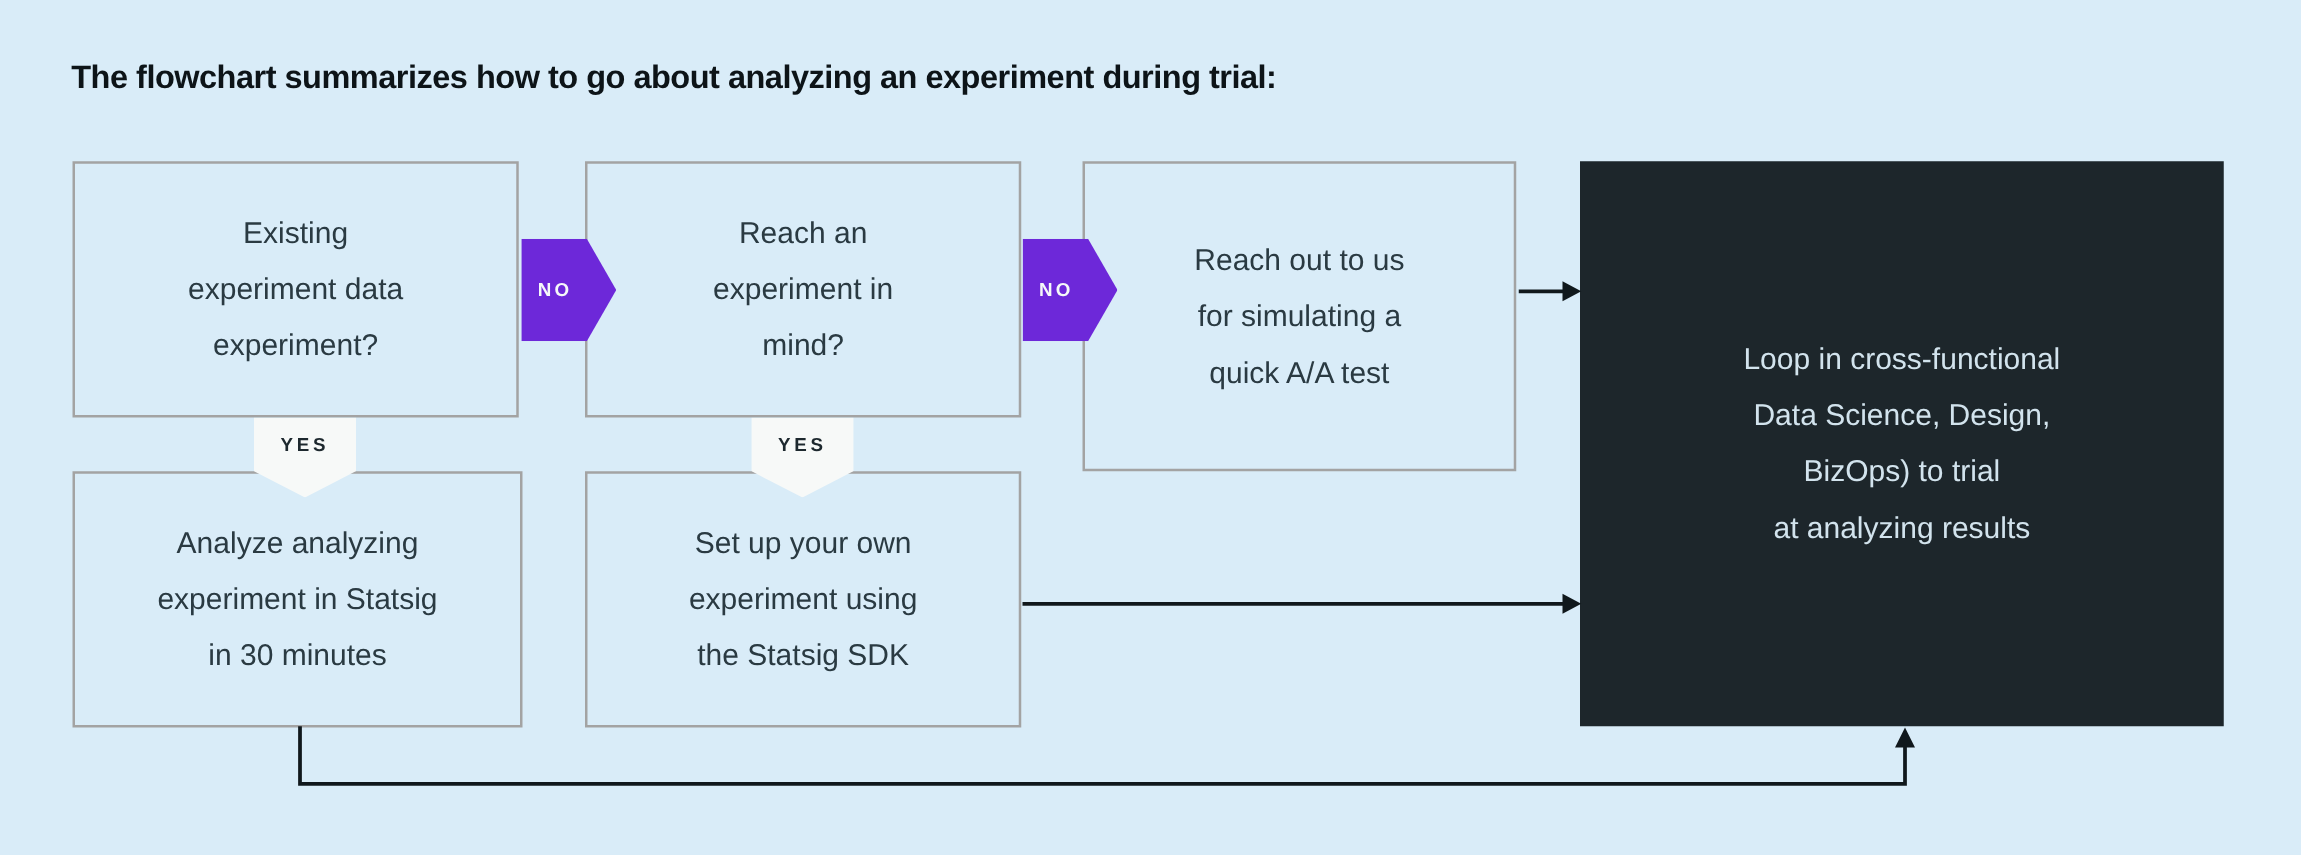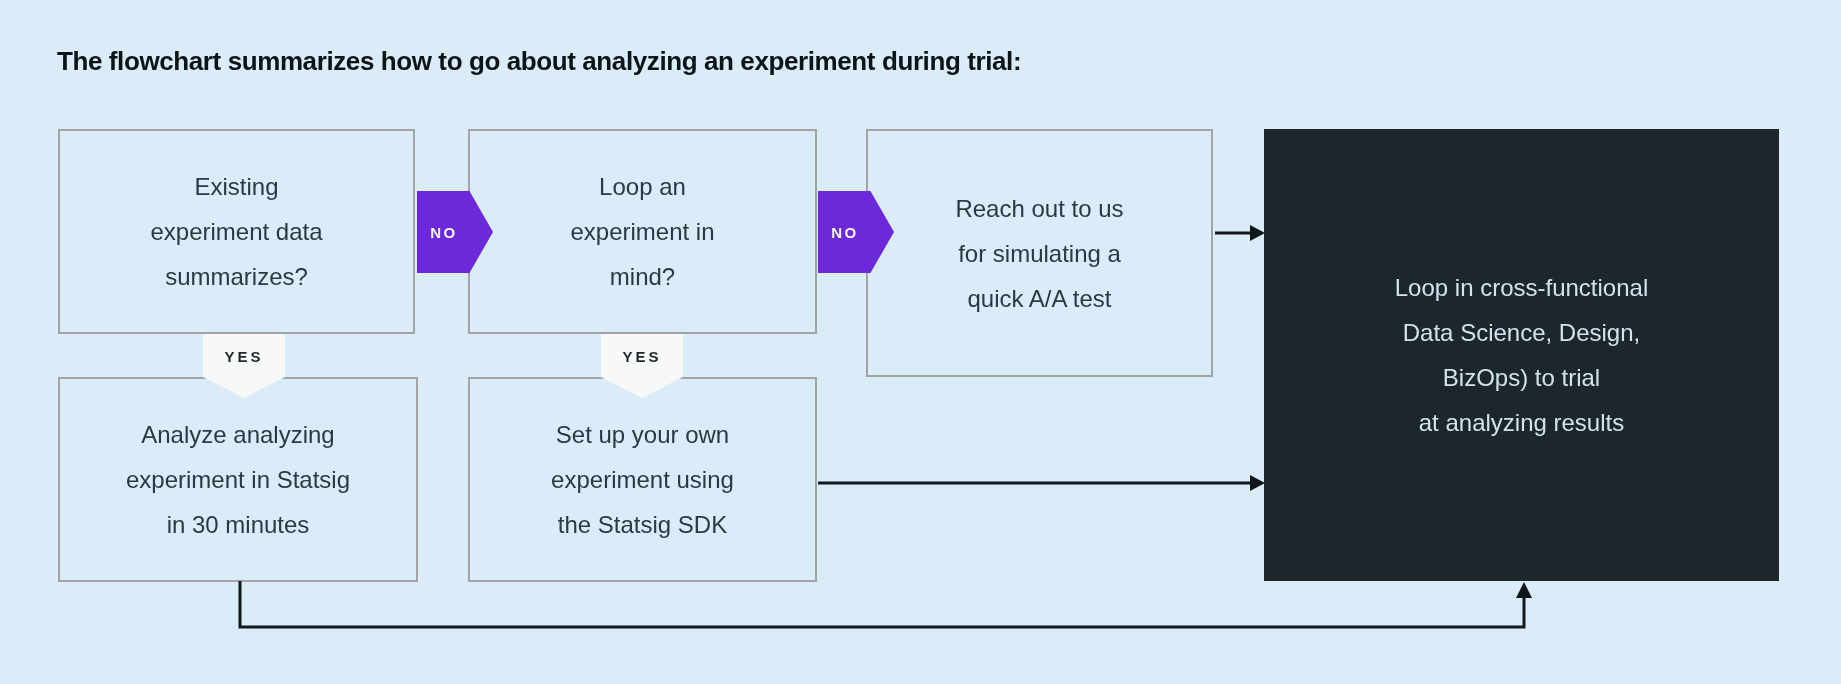--- a/index.html
+++ b/index.html
@@ -101,25 +101,25 @@
 </head>
 <body>
 
 <div id="canvas">
 
   <div class="title">The flowchart summarizes how to go about analyzing an experiment during trial:</div>
 
   <div class="fbox box-1">
     <div class="line">Existing</div>
     <div class="line">experiment data</div>
-    <div class="line">summarizes?</div>
+    <div class="line">experiment?</div>
   </div>
 
   <div class="fbox box-2">
-    <div class="line">Loop an</div>
+    <div class="line">Reach an</div>
     <div class="line">experiment in</div>
     <div class="line">mind?</div>
   </div>
 
   <div class="fbox box-3">
     <div class="line">Reach out to us</div>
     <div class="line">for simulating a</div>
     <div class="line">quick A/A test</div>
   </div>
 

